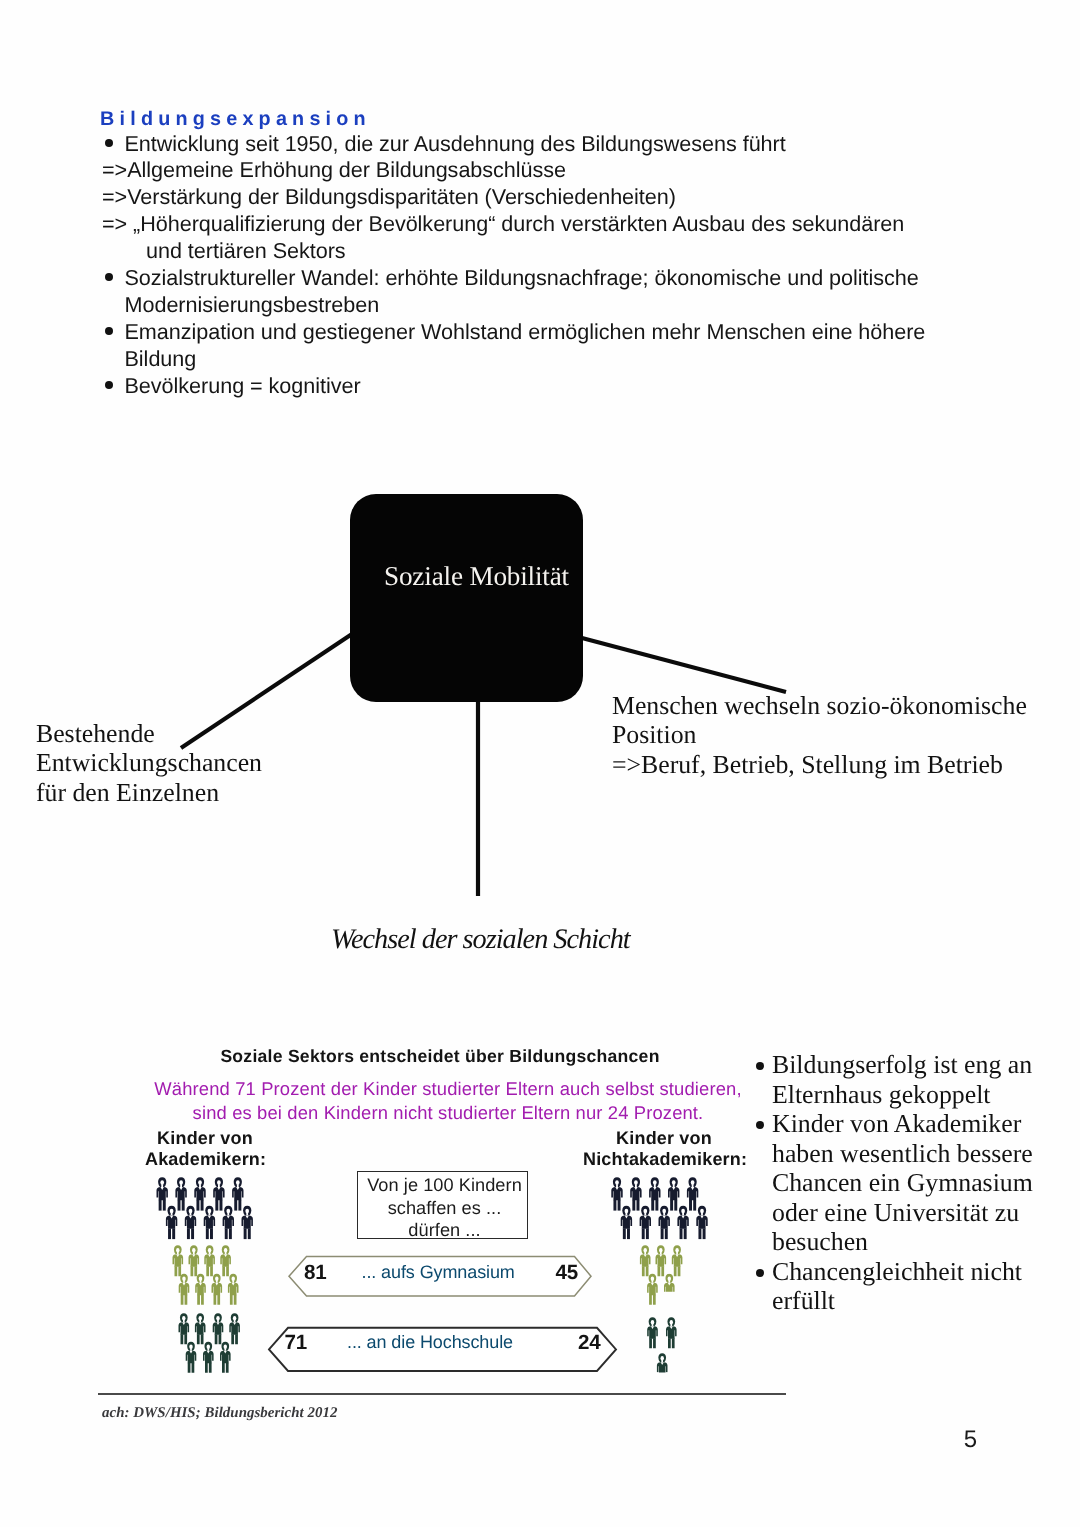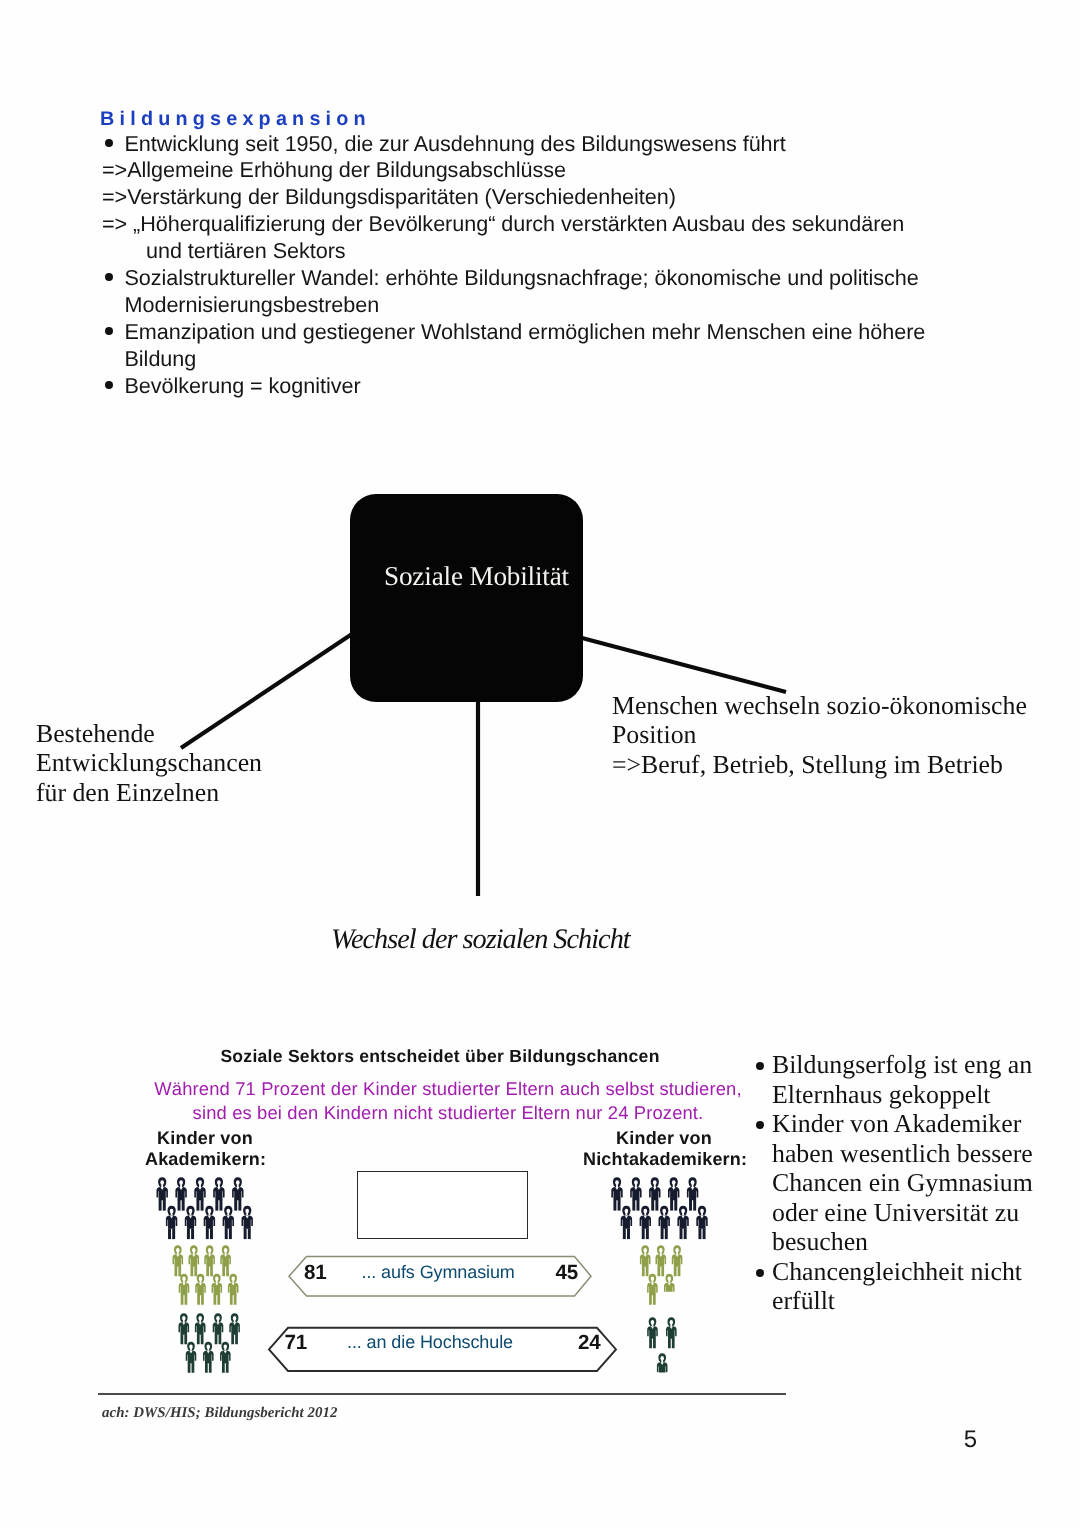--- a/index.html
+++ b/index.html
@@ -514,20 +514,25 @@
             <rect x="6.1" y="7.3" width="1.8" height="2.9" fill="#ffffff"></rect>
             <path d="M5.4 9.9 L8.6 9.9 C11.2 9.9 12.7 11.2 12.7 13.5 L12.7 20.6 L11.05 20.6 L11.05 14.3 L10.55 14.3 L10.55 23.3 L3.45 23.3 L3.45 14.3 L2.95 14.3 L2.95 20.6 L1.3 20.6 L1.3 13.5 C1.3 11.2 2.8 9.9 5.4 9.9 Z" fill="#1e3d34"></path>
             <path d="M3.45 22.9 L6.4 22.9 L6.4 33.6 L3.45 33.6 Z" fill="#1e3d34"></path>
             <path d="M7.6 22.9 L10.55 22.9 L10.55 33.6 L7.6 33.6 Z" fill="#1e3d34"></path>
             <path d="M5.3 9.9 L8.7 9.9 L7.0 13.0 Z" fill="#ffffff"></path>
           </g>
         </g>
       </svg>
 
     <div id="ig-legendbox"></div>
+    <div id="ig-legend">
+      <span>Von je 100 Kindern
+schaffen es ...
+dürfen ...</span>
+    </div>
 
     <svg id="ig-hexes" width="1080" height="1527" viewBox="0 0 1080 1527">
         <path d="M289 1276.25 L306.5 1256.5 L574.5 1256.5 L591 1276.25 L574.5 1296 L306.5 1296 Z" fill="#ffffff" stroke="#8c8c73" stroke-width="1.5"></path>
         <path d="M269 1349.4 L288 1327.8 L597 1327.8 L616 1349.4 L597 1371 L288 1371 Z" fill="#ffffff" stroke="#2c2c2c" stroke-width="1.9"></path>
       </svg>
     <div id="ig-rowlabels">
         <div class="ig-row">
           <div class="hexnum" style="left: 304px; top: 1260.5px;">81</div>
           <div class="hexlabel" style="left: 361.5px; top: 1262px; width: 156.5px; text-align: left;">... aufs Gymnasium</div>
           <div class="hexnum" style="left: 555.5px; top: 1260.5px; text-align: center;">45</div>

